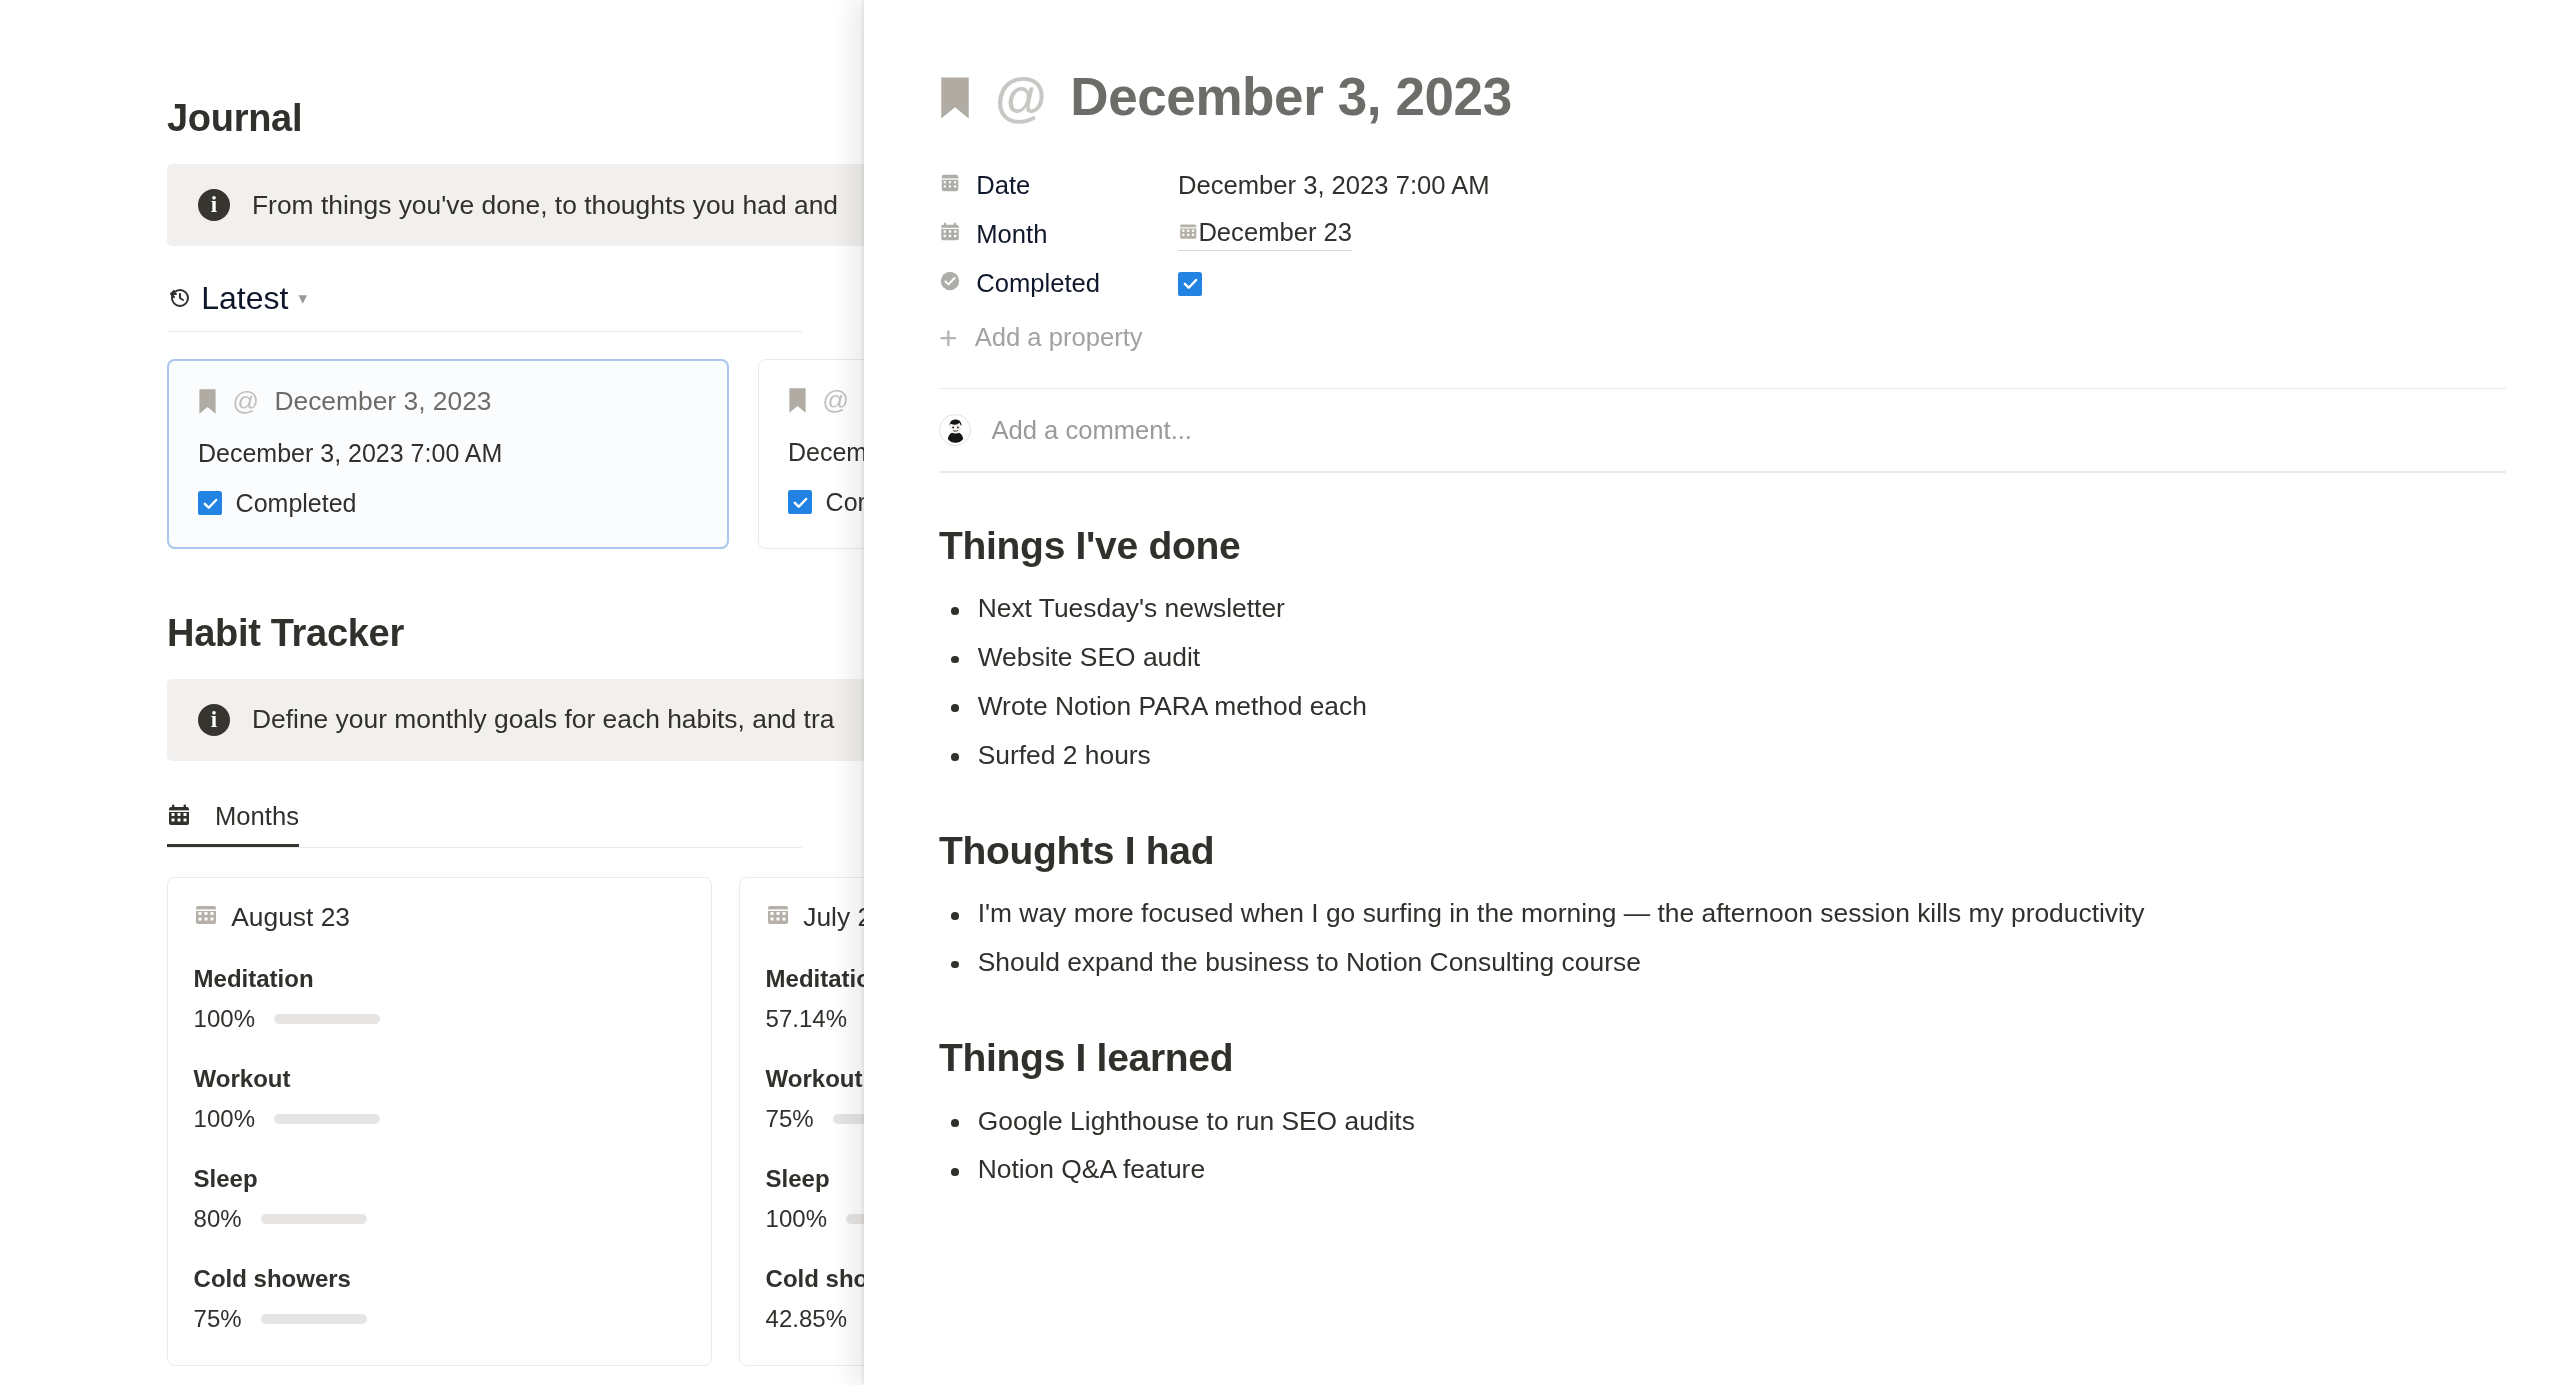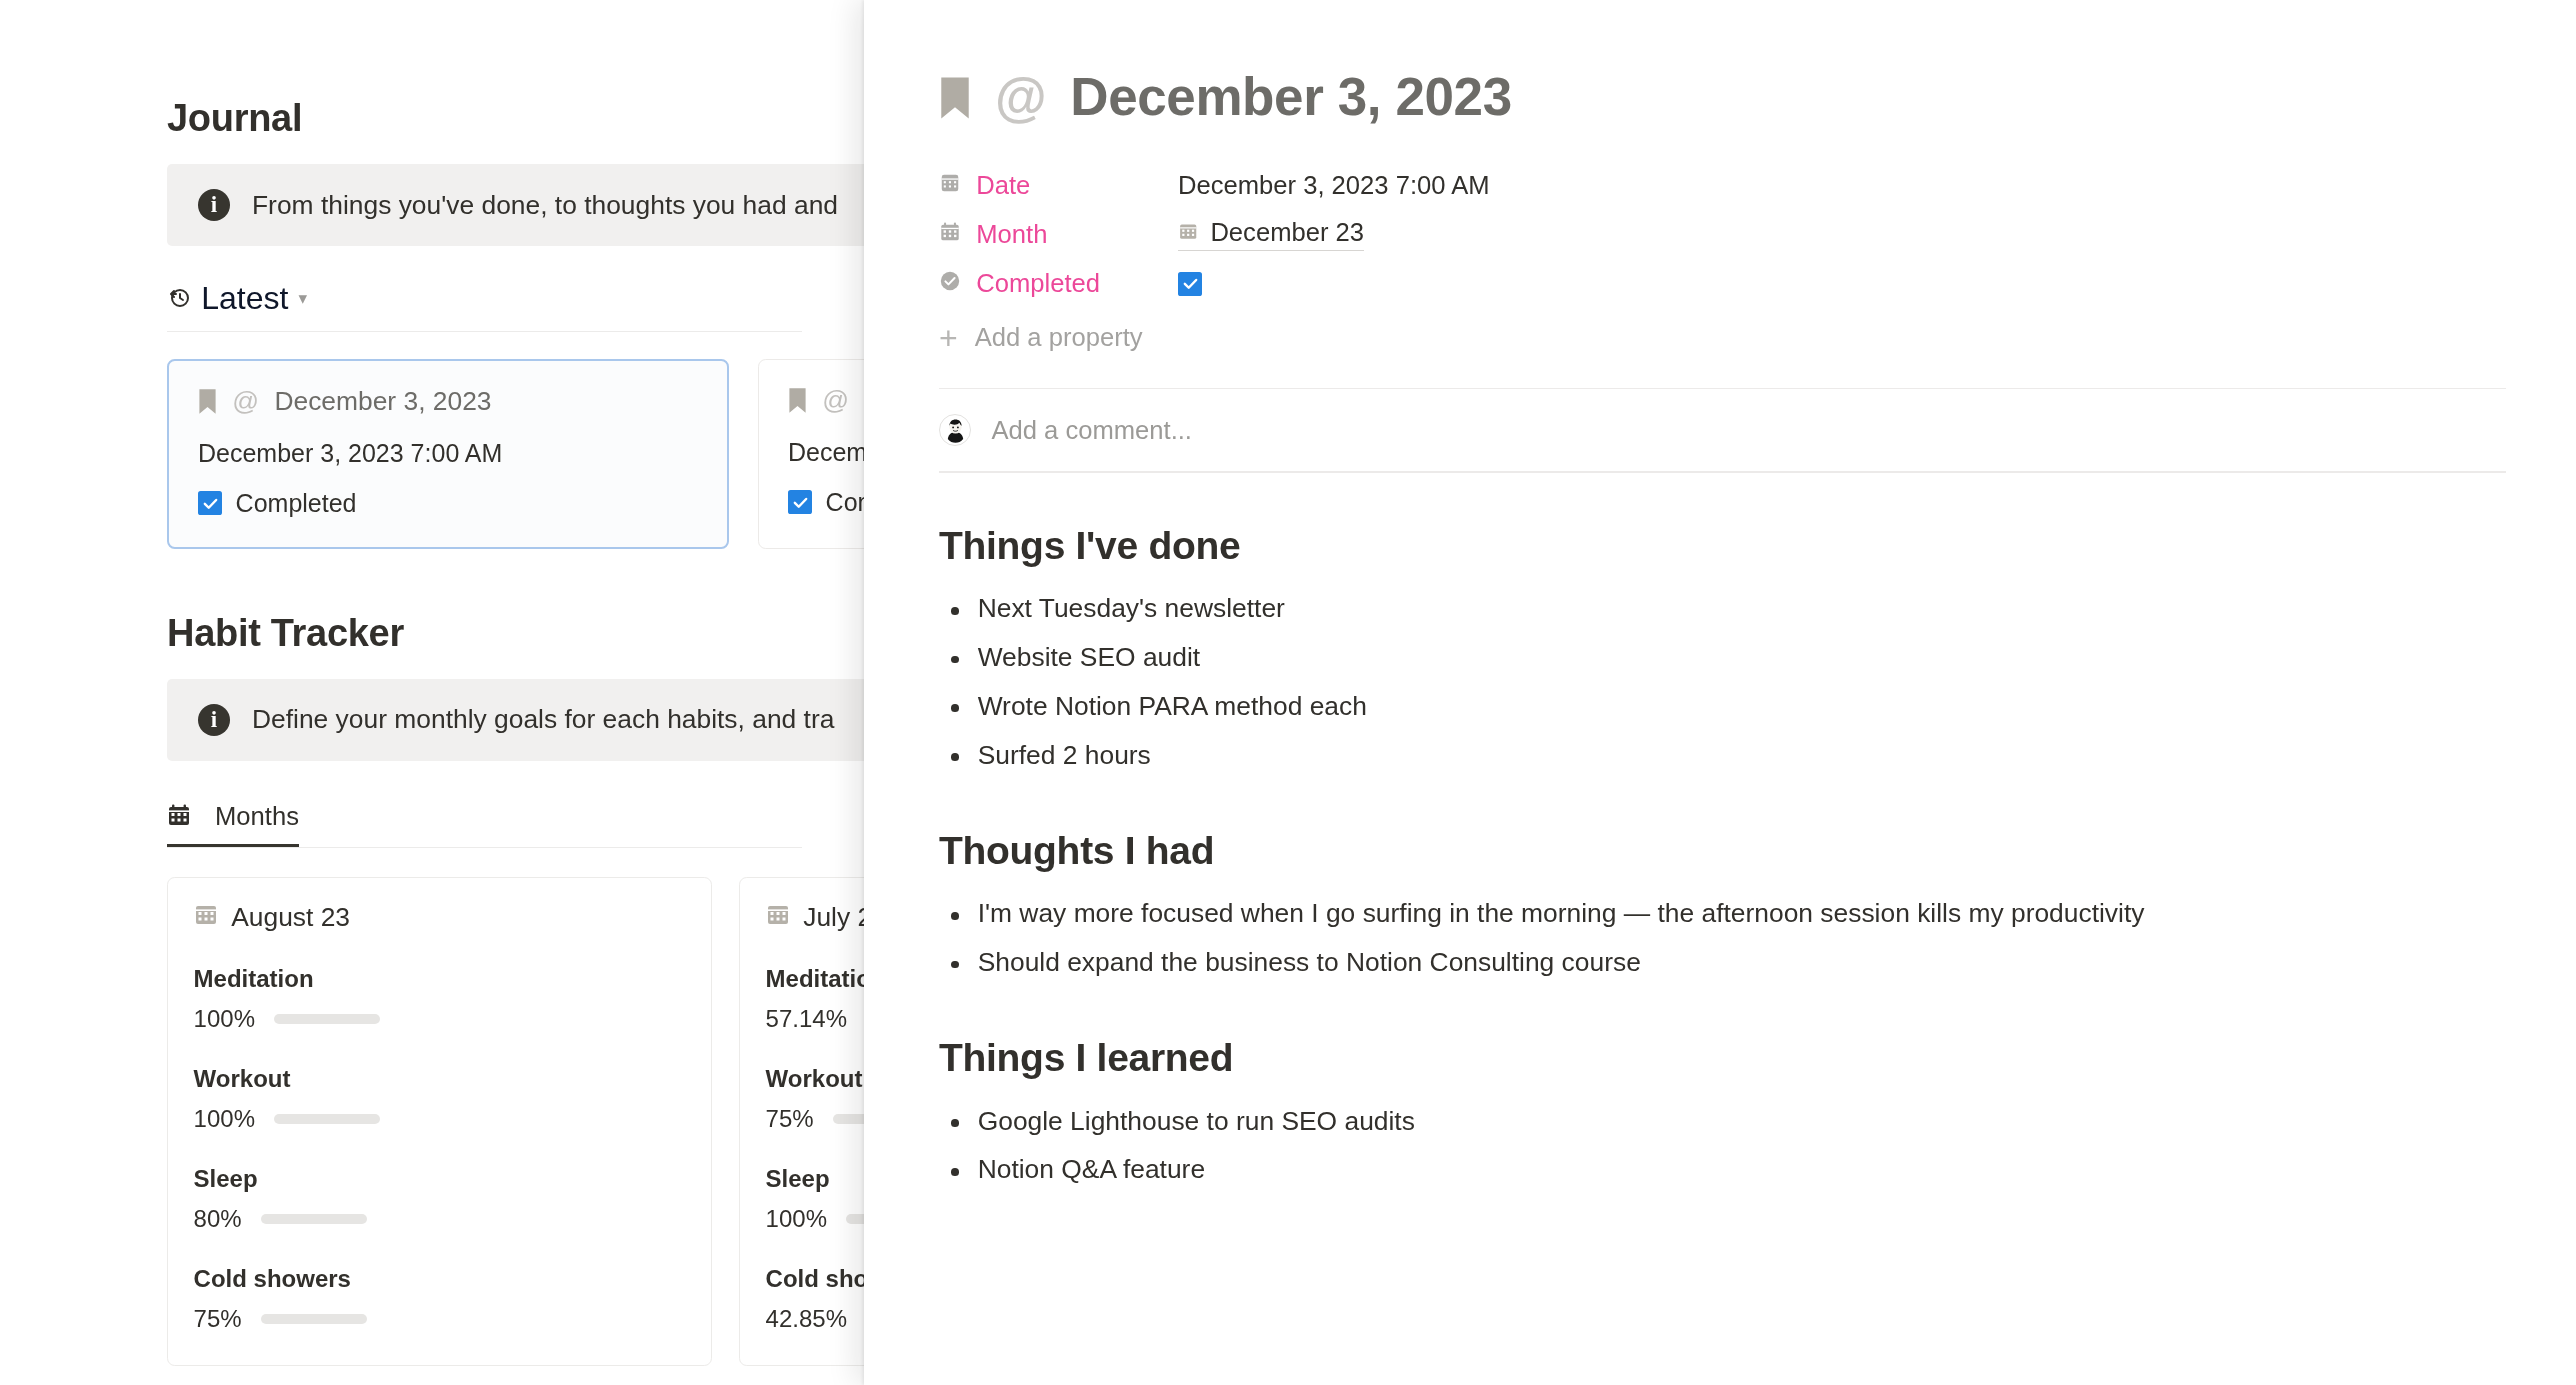--- a/index.html
+++ b/index.html
@@ -101,25 +101,25 @@
     margin-top: 66px; display: flex; align-items: center; gap: 24px;
     font-size: 53px; font-weight: 700; color: #6d6c68; letter-spacing: -0.4px;
   }
   .p-title .at { color: #c9c7c4; }
   .p-title .bm-icon { width: 32px; height: 48px; }
 
   .props { margin-top: 34px; }
   .prop-row { display: flex; align-items: center; height: 49px; }
   .prop-name {
     width: 239px; display: flex; align-items: flex-start; gap: 15.3px;
-    font-size: 25.6px; color: #ec4899; flex: none;
+    font-size: 25.6px; color: #0f172a; flex: none;
   }
   .prop-val { font-size: 25.6px; color: #32302c; display: flex; align-items: center; }
   .pill-link {
-    display: inline-flex; align-items: center; gap: 12px;
+    display: inline-flex; align-items: center; gap: 0;
     border-bottom: 1.7px solid #d7d5d2; padding-bottom: 2.6px;
   }
   .add-prop {
     margin-top: 13.6px; display: flex; align-items: center; gap: 17px;
     font-size: 25.6px; color: #a3a2a0;
   }
   .plus-ico { font-size: 32px; color: #b7b6b4; line-height: 1; font-weight: 300; }
 
   .divider { width: 1567px; height: 1.7px; background: #eceae9; }
   .d1 { margin-top: 34px; }

